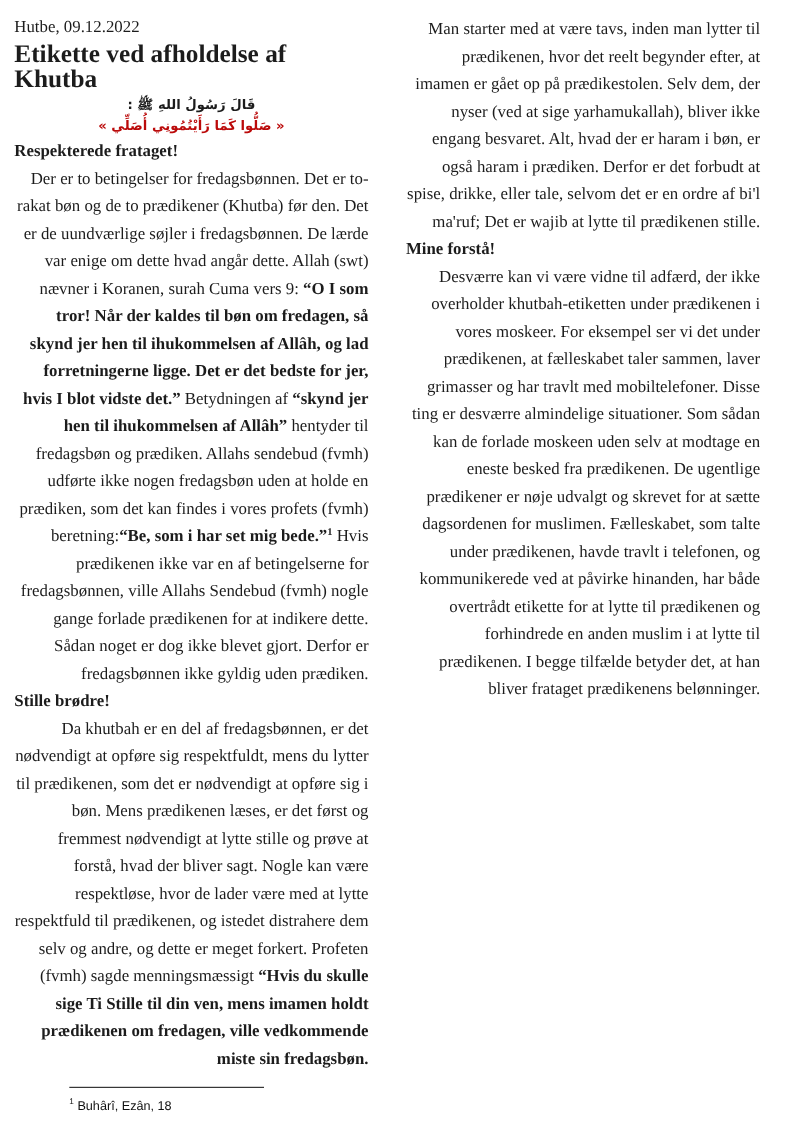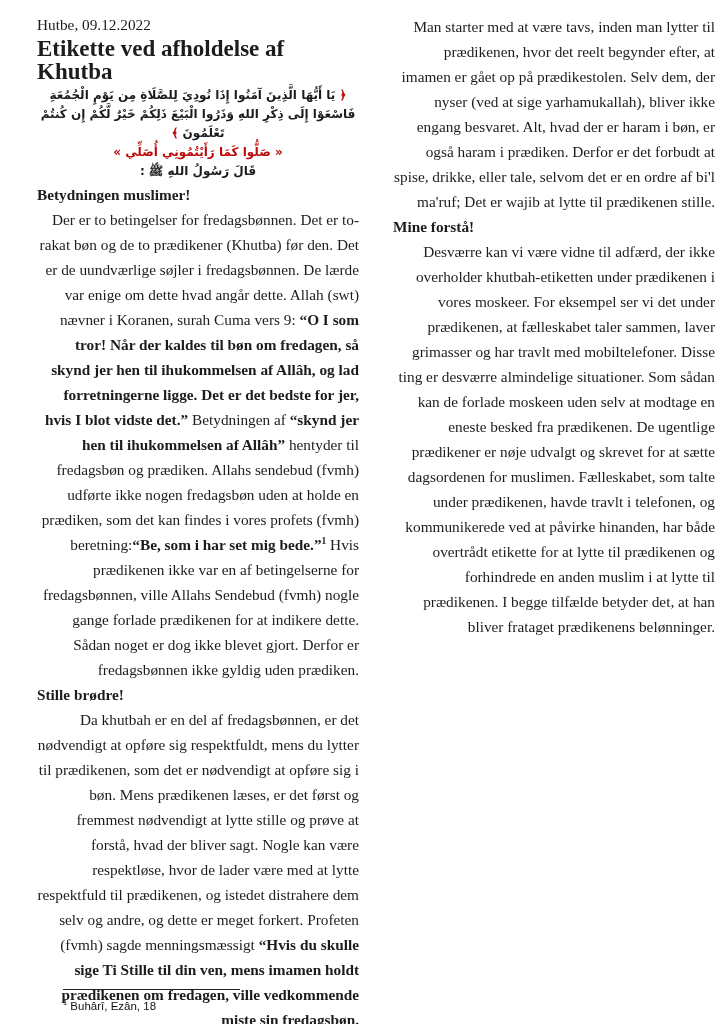--- a/index.html
+++ b/index.html
@@ -5,21 +5,21 @@
   html,body{margin:0;padding:0;}
   body{
     width:724px;height:1024px;background:#ffffff;overflow:hidden;
     font-family:"Liberation Serif","DejaVu Serif",serif;
     color:#1c1c1c;
     -webkit-font-smoothing:antialiased;
   }
   .page{
     position:relative;box-sizing:border-box;
     width:668px;height:1024px;
-    padding:14px 23px 0 37px;
+    padding:14px 23px 0 13px;
     display:flex;gap:34px;
   }
   .col{width:322px;flex:0 0 322px;}
   .date{font-size:15.3px;line-height:22px;}
   .doc-title{font-size:23px;font-weight:bold;line-height:23px;margin:1px 0 0 0;}
   .arabic{
     direction:rtl;text-align:center;
     font-family:"DejaVu Sans",sans-serif;
     font-weight:bold;
     font-size:12px;line-height:19px;
@@ -43,26 +43,25 @@
 </head>
 <body>
 
 <div class="page">
 
   <div class="col">
     <div class="date">Hutbe, 09.12.2022</div>
     <h1 class="doc-title">Etikette ved afholdelse af Khutba</h1>
 
     <div class="arabic">
-      <div class="verse-line"><span class="red">﴿ </span><span>يَا أَيُّهَا الَّذِينَ آمَنُوا إِذَا نُودِيَ لِلصَّلَاةِ مِن يَوْمِ الْجُمُعَةِ فَاسْعَوْا إِلَى ذِكْرِ اللهِ وَذَرُوا الْبَيْعَ ذَلِكُمْ خَيْرٌ لَّكُمْ إِن كُنتُمْ تَعْلَمُونَ</span><span class="red"> ﴾</span></div>
+      <div class="hadith-line">قَالَ رَسُولُ اللهِ ﷺ :</div>
       <div class="hadith-line red">« صَلُّوا كَمَا رَأَيْتُمُونِي أُصَلِّي »</div>
-      <div class="hadith-line">قَالَ رَسُولُ اللهِ ﷺ :</div>
     </div>
 
-    <h2 class="heading">Betydningen muslimer!</h2>
+    <h2 class="heading">Respekterede frataget!</h2>
     <p class="body-par"><span>Der er to betingelser for fredagsbønnen. Det er to-rakat bøn og de to prædikener (Khutba) før den. Det er de uundværlige søjler i fredagsbønnen. De lærde var enige om dette hvad angår dette. Allah (swt) nævner i Koranen, surah Cuma vers 9: </span><span class="b">“O I som tror! Når der kaldes til bøn om fredagen, så skynd jer hen til ihukommelsen af Allâh, og lad forretningerne ligge. Det er det bedste for jer, hvis I blot vidste det.”</span><span> Betydningen af </span><span class="b">“skynd jer hen til ihukommelsen af Allâh”</span><span> hentyder til fredagsbøn og prædiken. Allahs sendebud (fvmh) udførte ikke nogen fredagsbøn uden at holde en prædiken, som det kan findes i vores profets (fvmh) beretning:</span><span class="b">“Be, som i har set mig bede.”</span><span class="b sup">1</span><span> Hvis prædikenen ikke var en af betingelserne for fredagsbønnen, ville Allahs Sendebud (fvmh) nogle gange forlade prædikenen for at indikere dette. Sådan noget er dog ikke blevet gjort. Derfor er fredagsbønnen ikke gyldig uden prædiken.</span></p>
 
     <h2 class="heading gap-before">Stille brødre!</h2>
     <p class="body-par"><span>Da khutbah er en del af fredagsbønnen, er det nødvendigt at opføre sig respektfuldt, mens du lytter til prædikenen, som det er nødvendigt at opføre sig i bøn. Mens prædikenen læses, er det først og fremmest nødvendigt at lytte stille og prøve at forstå, hvad der bliver sagt. Nogle kan være respektløse, hvor de lader være med at lytte respektfuld til prædikenen, og istedet distrahere dem selv og andre, og dette er meget forkert. Profeten (fvmh) sagde menningsmæssigt </span><span class="b">“Hvis du skulle sige Ti Stille til din ven, mens imamen holdt prædikenen om fredagen, ville vedkommende miste sin fredagsbøn.</span></p>
   </div>
 
   <div class="col">
     <p class="body-par"><span>Man starter med at være tavs, inden man lytter til prædikenen, hvor det reelt begynder efter, at imamen er gået op på prædikestolen. Selv dem, der nyser (ved at sige yarhamukallah), bliver ikke engang besvaret. Alt, hvad der er haram i bøn, er også haram i prædiken. Derfor er det forbudt at spise, drikke, eller tale, selvom det er en ordre af bi'l ma'ruf; Det er wajib at lytte til prædikenen stille.</span></p>
 
     <h2 class="heading gap-before">Mine forstå!</h2>

